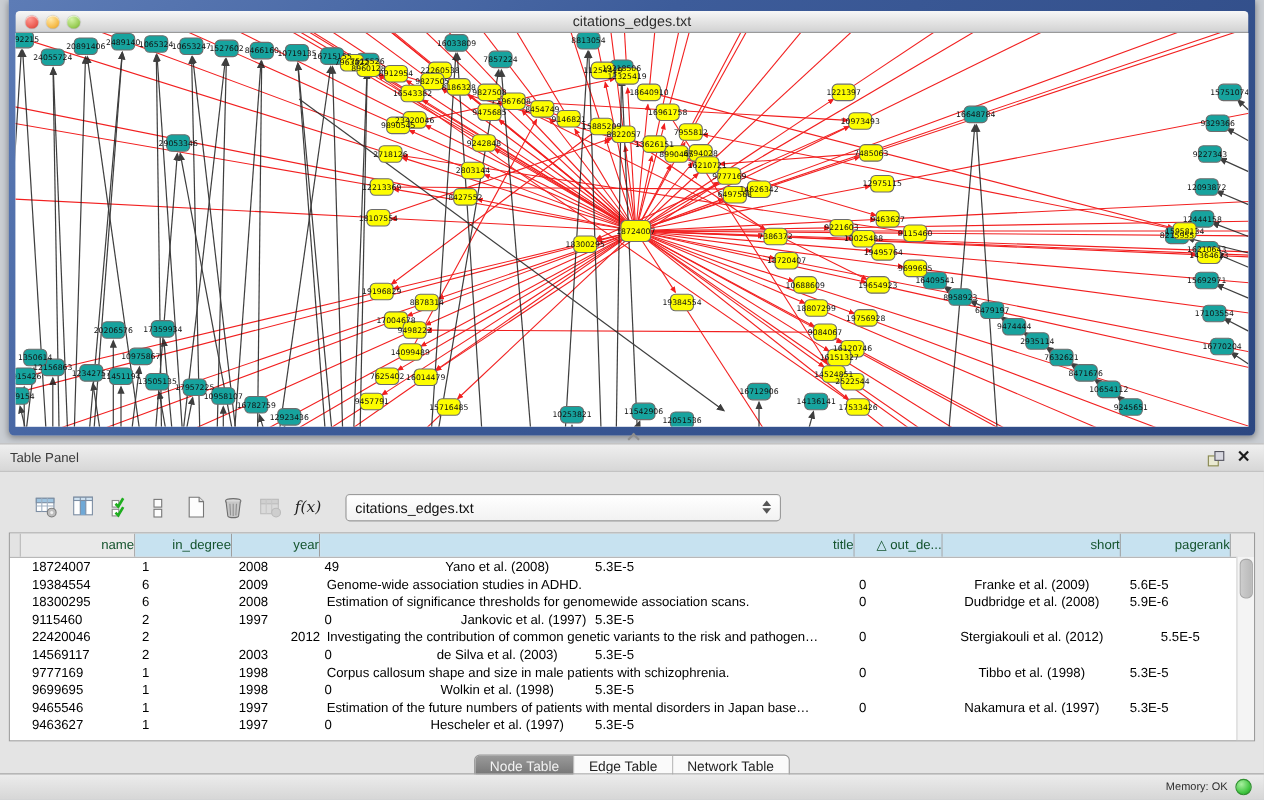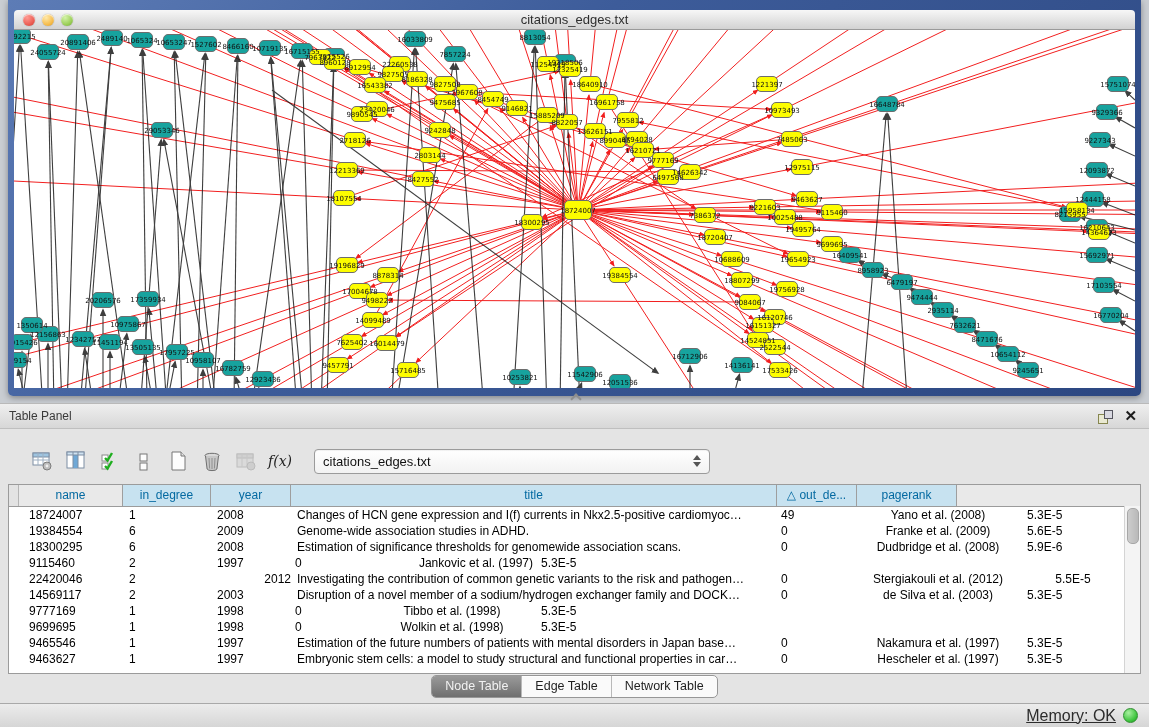--- a/index.html
+++ b/index.html
@@ -48,46 +48,46 @@
       background:linear-gradient(#ffffff,#f2f2f2);display:flex;align-items:center;
       padding:0 8px;font-size:13px;color:#111;box-shadow:inset 0 1px 1px rgba(0,0,0,.06);}
   .combo .arrows{margin-left:auto;display:flex;flex-direction:column;gap:2px;align-items:center;}
   .arr-up{width:0;height:0;border-left:4px solid transparent;border-right:4px solid transparent;border-bottom:5px solid #555;}
   .arr-dn{width:0;height:0;border-left:4px solid transparent;border-right:4px solid transparent;border-top:5px solid #555;}
 
   
   #tbl{position:absolute;left:8px;top:81px;width:1133px;height:190px;background:#fff;
       border:1px solid #9b9b9b;box-sizing:border-box;overflow:hidden;}
   .thead{display:flex;height:21px;border-bottom:1px solid #9b9b9b;}
-  .th{font-size:12px;color:#0369a1;text-align:center;line-height:20px;
+  .th{font-size:12px;color:#14532d;text-align:right;line-height:20px;
       border-right:1px solid #9e9e9e;box-sizing:border-box;background:#c7e2f0;
       overflow:hidden;white-space:nowrap;}
   .th.gray{background:#e9e9e9;}
   .th.gutter{background:#e3e3e3;border-right:1px solid #b5b5b5;}
   .th.fill{background:#e9e9e9;border-right:none;flex:1;}
   .trow{display:flex;height:16px;font-size:12px;color:#000;}
   .td{box-sizing:border-box;overflow:hidden;white-space:nowrap;text-overflow:ellipsis;line-height:16px;}
   .vscroll{position:absolute;right:0;top:21px;bottom:0;width:15px;background:#f4f4f4;border-left:1px solid #d4d4d4;}
   .vthumb{position:absolute;left:2px;top:2px;width:10px;height:34px;border-radius:5px;
       background:linear-gradient(90deg,#cdcdcd,#b9b9b9);border:1px solid #a7a7a7;}
 
   
   .tabs-wrap{position:absolute;left:0;top:272px;width:100%;display:flex;justify-content:center;}
   .tabs{display:flex;border:1px solid #979797;border-radius:5px;overflow:hidden;
-      background:#fafafa;height:21px;box-shadow:inset 0 1px 0 #fff;}
+      background:#fafafa;height:21px;box-shadow:inset 0 1px 0 #fff;margin-top:11px;}
   .tab{padding:0 13px;font-size:12.5px;line-height:21px;color:#1f1f1f;border-left:1px solid #b9b9b9;}
   .tab:first-child{border-left:none;}
   .tab.sel{background:linear-gradient(#9a9a9a,#6f6f6f);color:#f2f2f2;border-left:none;}
 
   
   #status-bar{position:absolute;left:0;top:703px;width:1149px;height:24px;
       background:linear-gradient(#ececec,#d6d6d6);border-top:1px solid #a9a9a9;
       display:flex;align-items:center;justify-content:flex-end;gap:7px;
       padding-right:11px;box-sizing:border-box;}
-  #status-bar .mem{font-size:16px;color:#2c2c2c;text-decoration:underline;}
+  #status-bar .mem{font-size:10px;color:#2c2c2c;}
   .mem-dot{width:13px;height:13px;border-radius:50%;border:1px solid #2f8f2f;
       background:radial-gradient(circle at 35% 30%,#a8f0a0,#3ec43e 65%,#229a22);}
 </style>
 </head>
 <body>
 
 <div id="top-region">
   <div id="net-window">
     <div class="titlebar">
       <div class="lights">
@@ -680,30 +680,30 @@
   </div>
 
   <div id="tbl">
     <div class="thead" id="thead">
         <div class="th gutter" style="width:10px"></div>
         <div class="th gray" style="width:104px">name</div>
         <div class="th " style="width:88px">in_degree</div>
         <div class="th " style="width:80px">year</div>
         <div class="th " style="width:486px">title</div>
         <div class="th " style="width:80px">△ out_de...</div>
+        <div class="th " style="width:162px">short</div>
         <div class="th " style="width:100px">pagerank</div>
         <div class="th fill"></div>
       </div>
     <div id="tbody">
         <div class="trow">
           <div class="td" style="width:10px"></div>
           <div class="td" style="width:104px;padding-left:10px;text-align:left">18724007</div>
           <div class="td" style="width:88px;padding-left:6px;text-align:left">1</div>
           <div class="td" style="width:80px;padding-left:6px;text-align:left">2008</div>
-          <div class="td" style="width:486px;padding-left:6px;text-align:left">Changes of HCN gene expression and I(f) currents in Nkx2.5-positive cardiomyoc…</div>
           <div class="td" style="width:80px;padding-left:4px;text-align:left">49</div>
           <div class="td" style="width:162px;padding-left:0px;text-align:center">Yano et al. (2008)</div>
           <div class="td" style="width:100px;padding-left:8px;text-align:left">5.3E-5</div>
         </div>
         <div class="trow">
           <div class="td" style="width:10px"></div>
           <div class="td" style="width:104px;padding-left:10px;text-align:left">19384554</div>
           <div class="td" style="width:88px;padding-left:6px;text-align:left">6</div>
           <div class="td" style="width:80px;padding-left:6px;text-align:left">2009</div>
           <div class="td" style="width:486px;padding-left:6px;text-align:left">Genome-wide association studies in ADHD.</div>
@@ -738,30 +738,30 @@
           <div class="td" style="width:486px;padding-left:6px;text-align:left">Investigating the contribution of common genetic variants to the risk and pathogen…</div>
           <div class="td" style="width:80px;padding-left:4px;text-align:left">0</div>
           <div class="td" style="width:162px;padding-left:0px;text-align:center">Stergiakouli et al. (2012)</div>
           <div class="td" style="width:100px;padding-left:8px;text-align:center">5.5E-5</div>
         </div>
         <div class="trow">
           <div class="td" style="width:10px"></div>
           <div class="td" style="width:104px;padding-left:10px;text-align:left">14569117</div>
           <div class="td" style="width:88px;padding-left:6px;text-align:left">2</div>
           <div class="td" style="width:80px;padding-left:6px;text-align:left">2003</div>
-          <div class="td" style="width:486px;padding-left:6px;text-align:left">Disruption of a novel member of a sodium/hydrogen exchanger family and DOCK…</div>
           <div class="td" style="width:80px;padding-left:4px;text-align:left">0</div>
           <div class="td" style="width:162px;padding-left:0px;text-align:center">de Silva et al. (2003)</div>
           <div class="td" style="width:100px;padding-left:8px;text-align:left">5.3E-5</div>
         </div>
         <div class="trow">
           <div class="td" style="width:10px"></div>
           <div class="td" style="width:104px;padding-left:10px;text-align:left">9777169</div>
           <div class="td" style="width:88px;padding-left:6px;text-align:left">1</div>
           <div class="td" style="width:80px;padding-left:6px;text-align:left">1998</div>
+          <div class="td" style="width:486px;padding-left:6px;text-align:left">Corpus callosum shape and size in male patients with schizophrenia.</div>
           <div class="td" style="width:80px;padding-left:4px;text-align:left">0</div>
           <div class="td" style="width:162px;padding-left:0px;text-align:center">Tibbo et al. (1998)</div>
           <div class="td" style="width:100px;padding-left:8px;text-align:left">5.3E-5</div>
         </div>
         <div class="trow">
           <div class="td" style="width:10px"></div>
           <div class="td" style="width:104px;padding-left:10px;text-align:left">9699695</div>
           <div class="td" style="width:88px;padding-left:6px;text-align:left">1</div>
           <div class="td" style="width:80px;padding-left:6px;text-align:left">1998</div>
           <div class="td" style="width:80px;padding-left:4px;text-align:left">0</div>
@@ -776,21 +776,20 @@
           <div class="td" style="width:486px;padding-left:6px;text-align:left">Estimation of the future numbers of patients with mental disorders in Japan base…</div>
           <div class="td" style="width:80px;padding-left:4px;text-align:left">0</div>
           <div class="td" style="width:162px;padding-left:0px;text-align:center">Nakamura et al. (1997)</div>
           <div class="td" style="width:100px;padding-left:8px;text-align:left">5.3E-5</div>
         </div>
         <div class="trow">
           <div class="td" style="width:10px"></div>
           <div class="td" style="width:104px;padding-left:10px;text-align:left">9463627</div>
           <div class="td" style="width:88px;padding-left:6px;text-align:left">1</div>
           <div class="td" style="width:80px;padding-left:6px;text-align:left">1997</div>
-          <div class="td" style="width:486px;padding-left:6px;text-align:left">Embryonic stem cells: a model to study structural and functional properties in car…</div>
           <div class="td" style="width:80px;padding-left:4px;text-align:left">0</div>
           <div class="td" style="width:162px;padding-left:0px;text-align:center">Hescheler et al. (1997)</div>
           <div class="td" style="width:100px;padding-left:8px;text-align:left">5.3E-5</div>
         </div>
       </div>
     <div class="vscroll">
         <div class="vthumb"></div>
       </div>
   </div>
 

